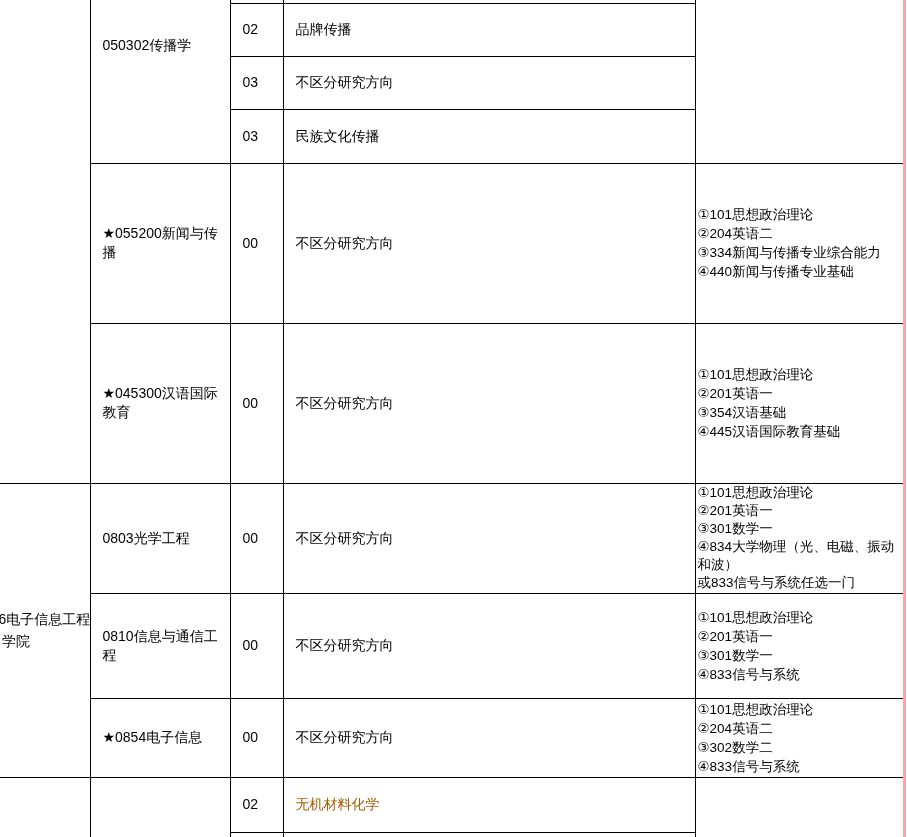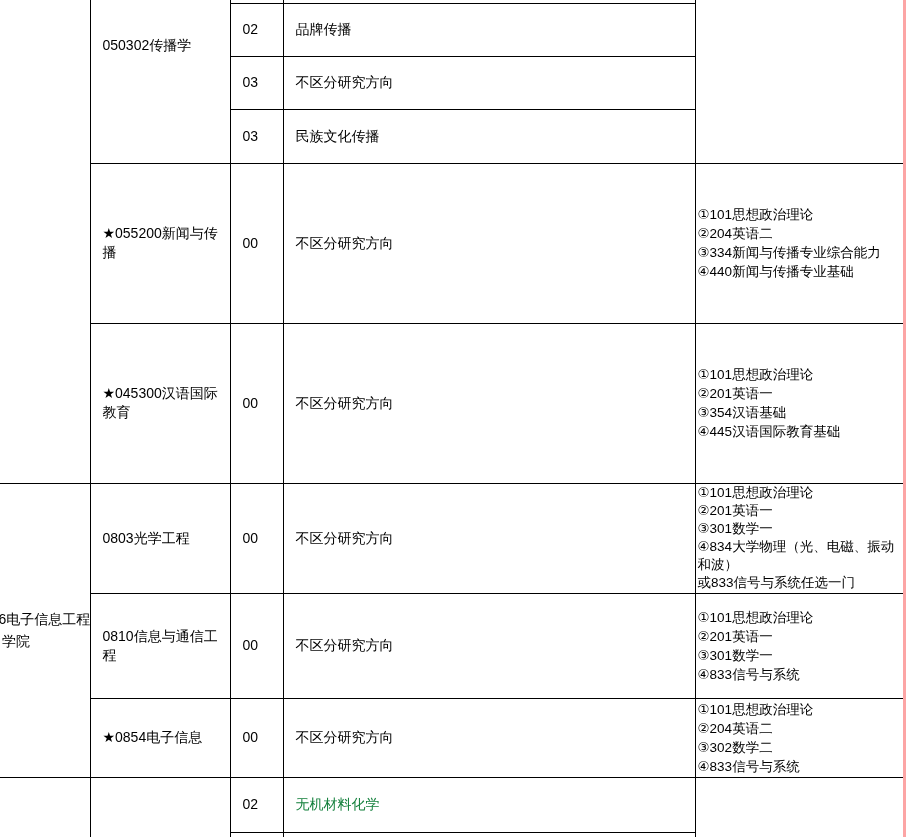--- a/index.html
+++ b/index.html
@@ -13,21 +13,21 @@
   tr.r0{height:3px;}  tr.r1{height:53px;} tr.r2{height:53px;} tr.r3{height:54px;}
   tr.r4{height:160px;} tr.r5{height:160px;} tr.r6{height:110px;} tr.r7{height:105px;}
   tr.r8{height:79px;} tr.r9{height:55px;} tr.r10{height:5px;}
   .pad{padding-left:12px;}
   .major-top{vertical-align:top;padding-top:36px;margin-top:43px;}
   .exams{font-size:13.5px;line-height:19px;padding-left:2px;}
   .exams-tight{line-height:18px;}
   .college-wrap{line-height:22px;white-space:nowrap;}
   .college-l1{margin-left:-17px;}
   .college-l2{margin-left:2px;}
-  .red-dir{color:#15803d;}
+  .red-dir{color:#a16207;}
 </style>
 </head>
 <body>
 
 <table class="catalog">
   <colgroup>
     <col style="width:90px">
       <col style="width:140px">
       <col style="width:53px">
     <col style="width:412px">

